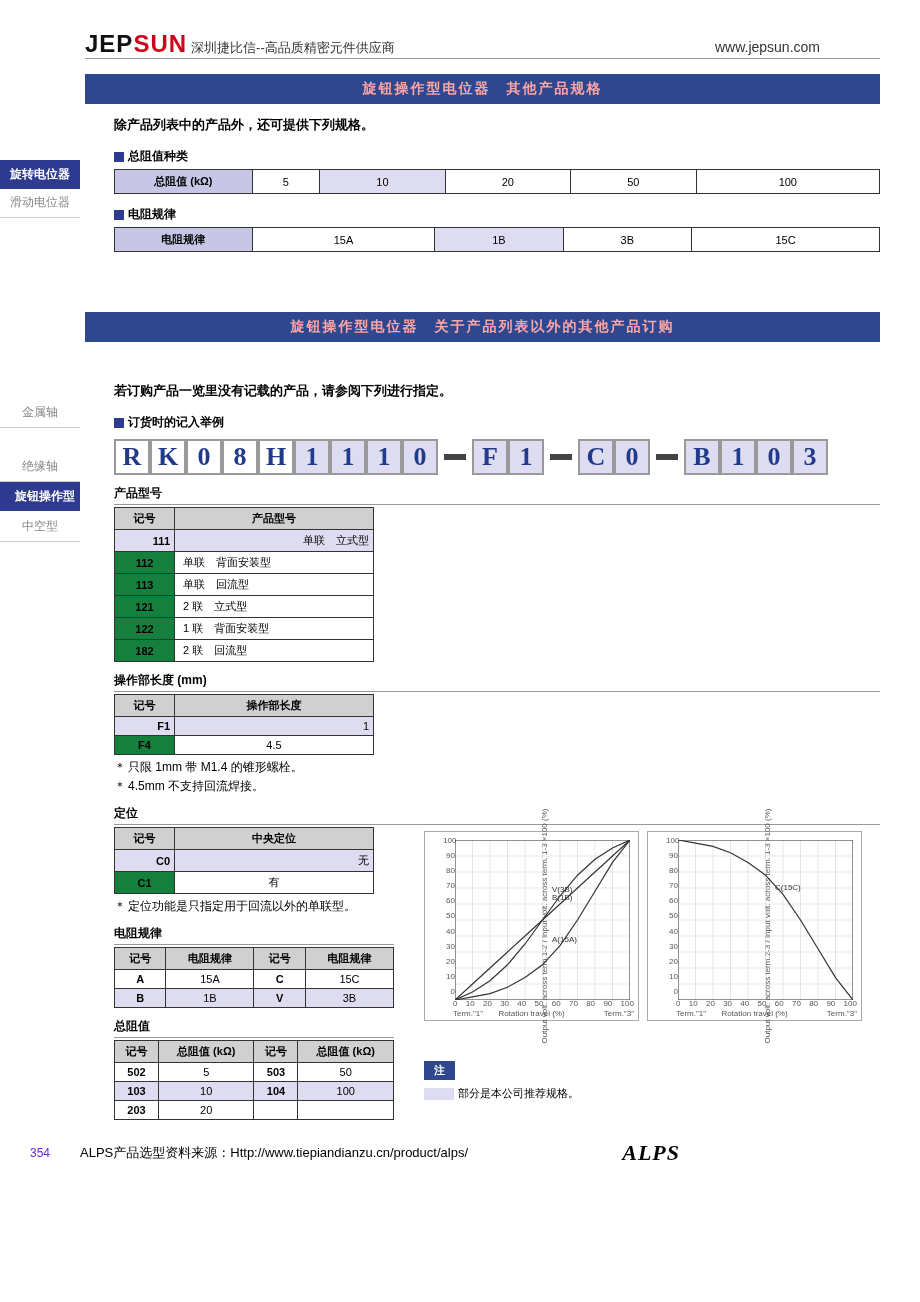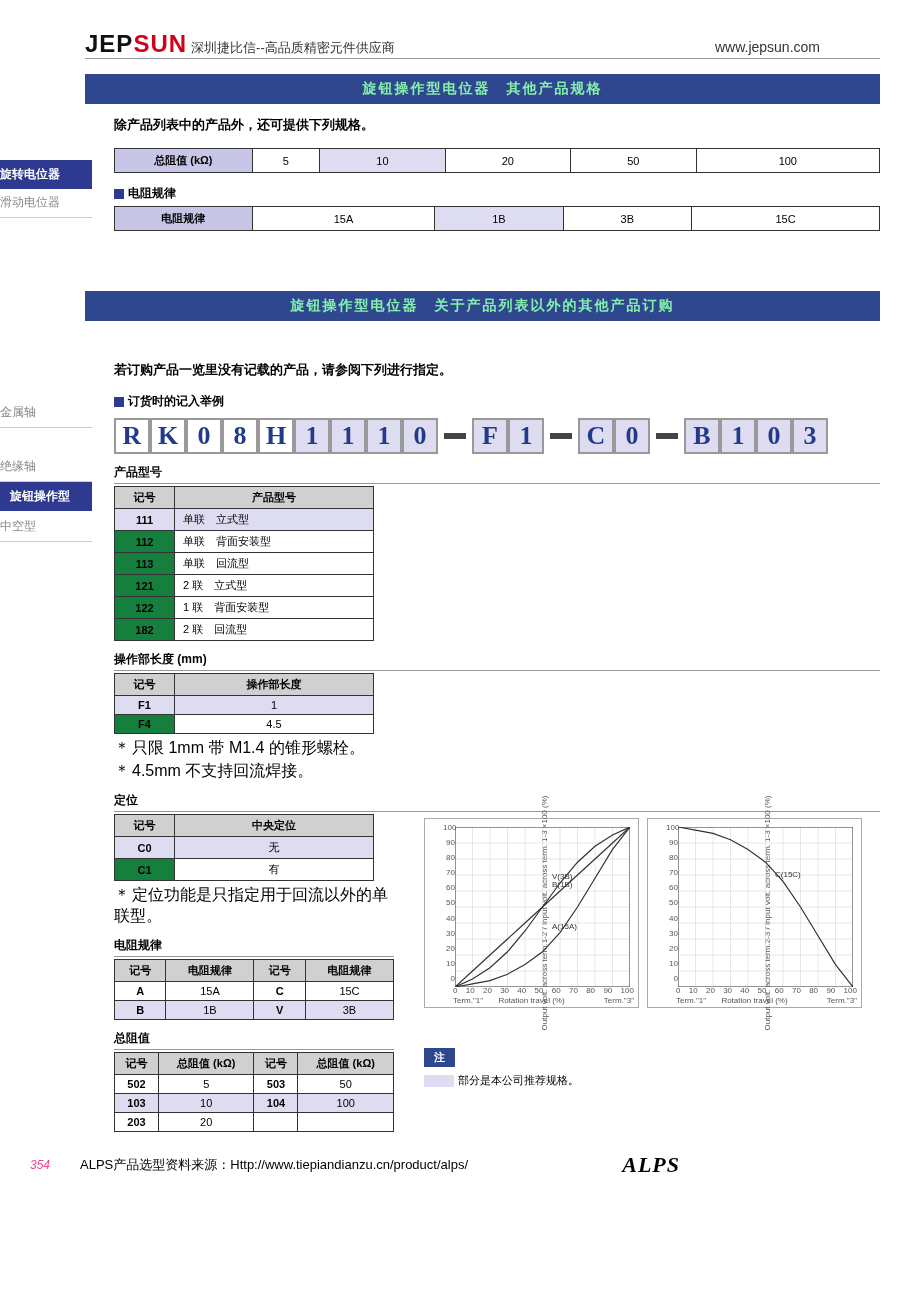--- a/index.html
+++ b/index.html
@@ -34,32 +34,32 @@
   .logo .jep{color:#111;}
   .logo .sun{color:#d0021b;}
   .slogan{font-size:13px;color:#333;margin-left:4px;}
   .url{margin-left:auto;margin-right:60px;font-size:14px;color:#333;}
   .top-rule{border:0;border-top:1px solid #999;margin:0 0 15px 85px;}
 
   
   .side-tab{
     position:absolute;
     left:0;
-    width:92px;
-    text-align:left;
+    width:80px;
+    text-align:center;
     padding:6px 0;
     font-size:12px;
   }
   .side-tab.active{background:var(--blue);color:#fff;font-weight:bold;}
   .side-tab.dim{color:#888;border-bottom:1px solid #ccc;}
 
   
   .section-bar{
     background:var(--blue-bar);
-    color:#86efac;
+    color:#fca5a5;
     font-weight:bold;
     text-align:center;
     padding:6px 0;
     margin:10px 0 12px 85px;
     font-size:14px;
     letter-spacing:2px;
   }
 
   .content{margin-left:114px;}
   .intro-line{font-size:13px;font-weight:bold;margin:8px 0 14px;}
@@ -94,24 +94,24 @@
   
   .stable{width:260px;margin-bottom:4px;}
   .stable th,.stable td{
     border:1px solid var(--border);
     padding:3px 4px;
     font-size:11px;
     text-align:center;
   }
   .stable thead th{background:var(--gray-header);font-weight:bold;}
   .stable td.left{text-align:left;padding-left:8px;}
-  .stable tr.hl td,.stable tr.hl th{background:var(--lav-light);}
+  .stable tr.hl td,.stable tr.hl th{background:var(--lav-light);text-align:right;}
   .stable th.rowh{font-weight:bold;background:#15803d;}
 
-  .note{font-size:16px;margin:2px 0;}
+  .note{font-size:12px;margin:2px 0;}
   .note::before{content:"＊";margin-right:2px;}
 
   .label-line{font-size:12px;font-weight:bold;margin:10px 0 2px;}
   .label-line::after{content:"";display:block;border-top:1px solid #999;margin-top:2px;}
 
   .two-col{display:flex;gap:30px;align-items:flex-start;}
 
   
   .chart-box{
     border:1px solid #aaa;
@@ -138,21 +138,21 @@
   .note-badge{display:inline-block;background:var(--blue-bar);color:#fff;padding:2px 10px;font-size:11px;font-weight:bold;}
   .note-swatch{display:inline-block;width:30px;height:12px;background:var(--lav-light);vertical-align:middle;margin-right:4px;}
 
   
   .stable4{width:280px;}
   .stable4 th,.stable4 td{border:1px solid var(--border);padding:3px 4px;font-size:11px;text-align:center;}
   .stable4 thead th{background:var(--gray-header);font-weight:bold;}
   .stable4 tr.hl td,.stable4 tr.hl th{background:var(--lav-light);}
 
   .footer{margin-top:20px;display:flex;align-items:center;padding-left:30px;}
-  .pagenum{color:#ec4899;font-size:12px;margin-right:30px;font-style:italic;}
+  .pagenum{color:#6d28d9;font-size:12px;margin-right:30px;}
   .footer-text{font-size:13px;}
   .alps-logo{margin-left:auto;margin-right:200px;font-family:Arial Black;font-size:22px;font-weight:900;font-style:italic;letter-spacing:1px;}
 
 </style>
 </head>
 <body>
 
 <div class="page">
 
   <div class="top-header">
@@ -164,20 +164,21 @@
   </div>
   <hr class="top-rule">
 
   <div class="side-tab active" style="top:160px;">旋转电位器</div>
   <div class="side-tab dim" style="top:188px;">滑动电位器</div>
 
   <div class="section-bar">旋钮操作型电位器　其他产品规格</div>
   <div class="content">
     <div class="intro-line">除产品列表中的产品外，还可提供下列规格。</div>
 
+    <div class="sub-hdr">总阻值种类</div>
     <table class="htable">
       <tbody>
           <tr id="t1row">
             <th style="width: 18%;">总阻值 (kΩ)</th>
             <td>5</td>
             <td class="hl">10</td>
             <td>20</td>
             <td>50</td>
             <td>100</td>
           </tr>

